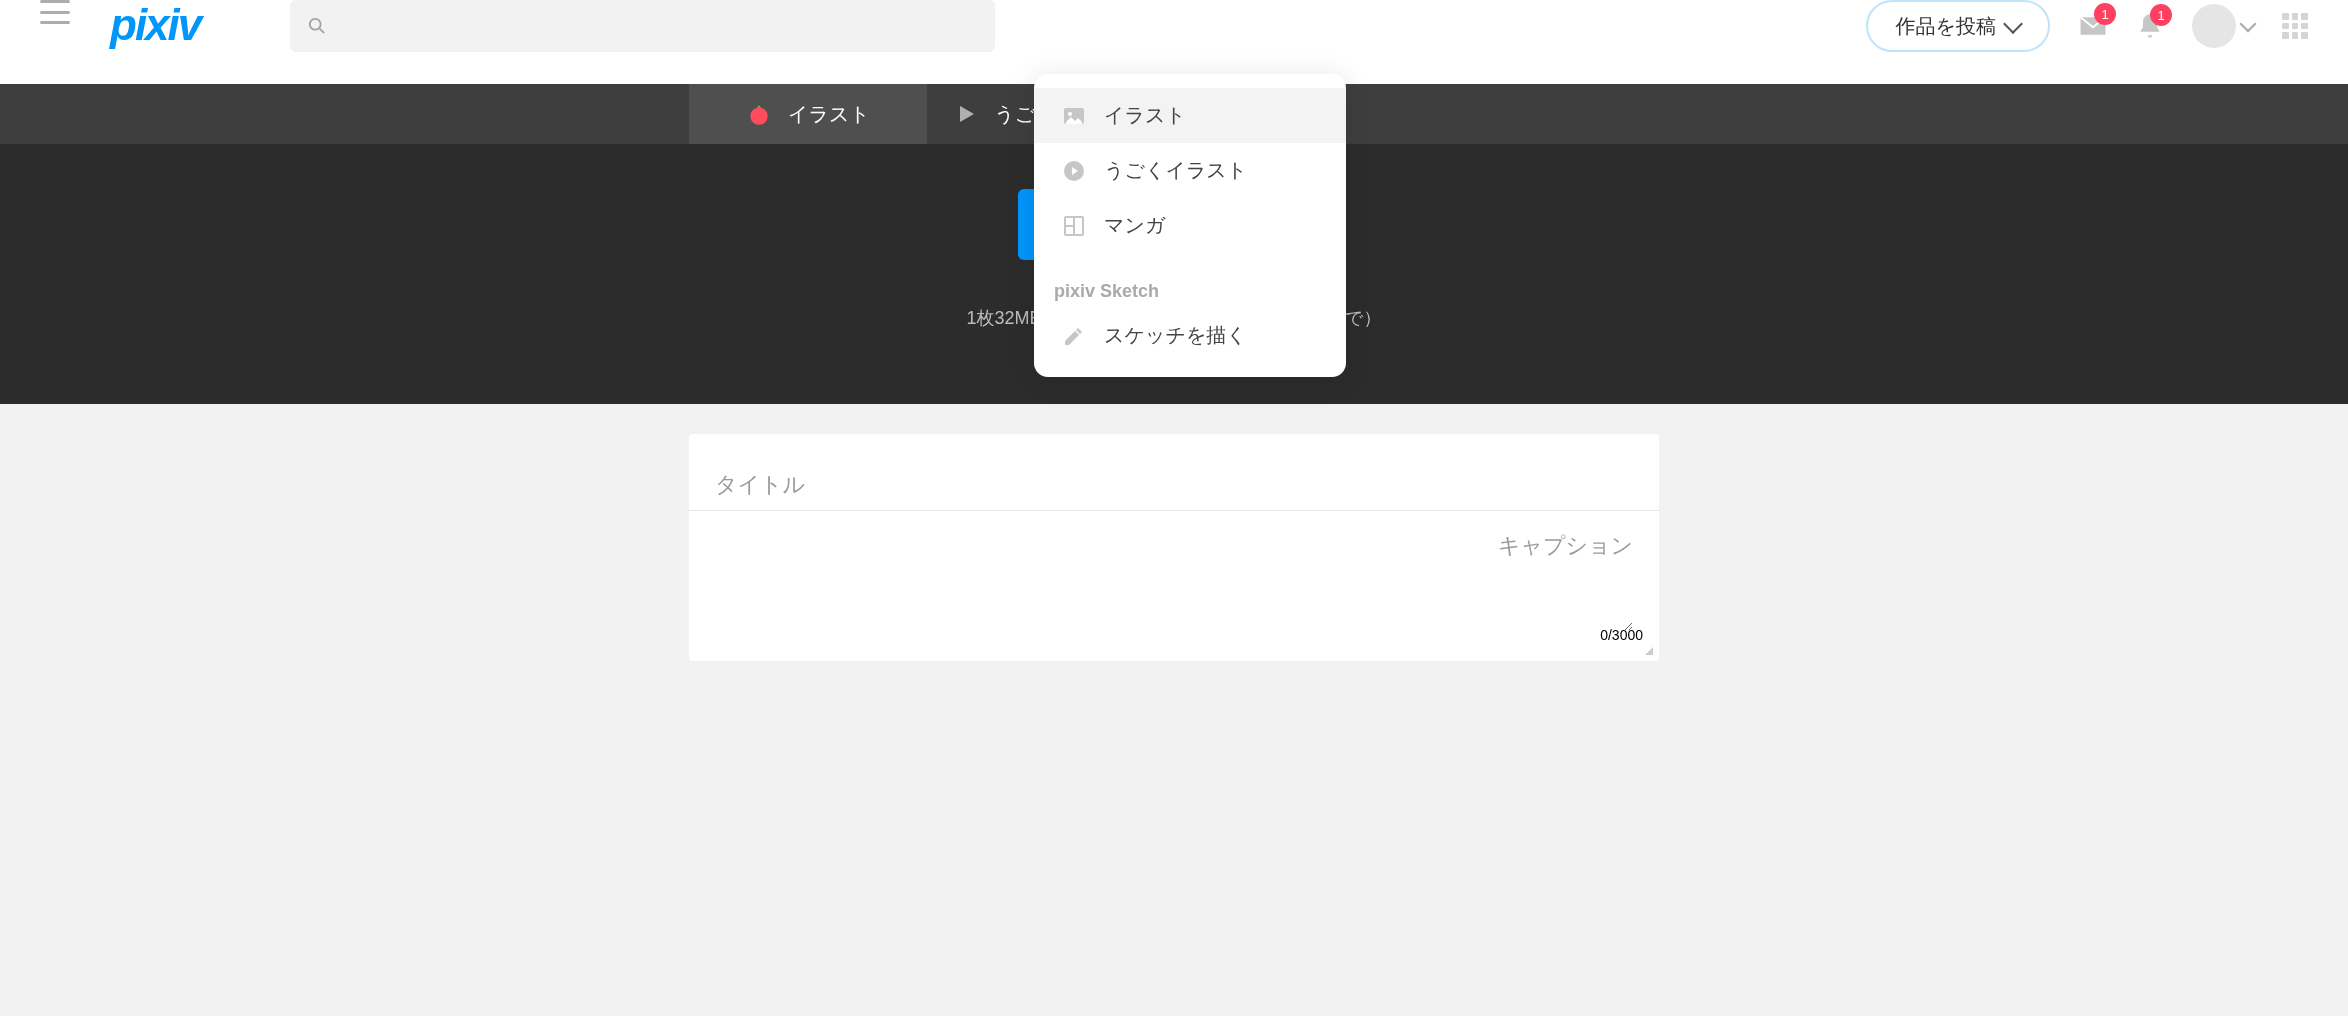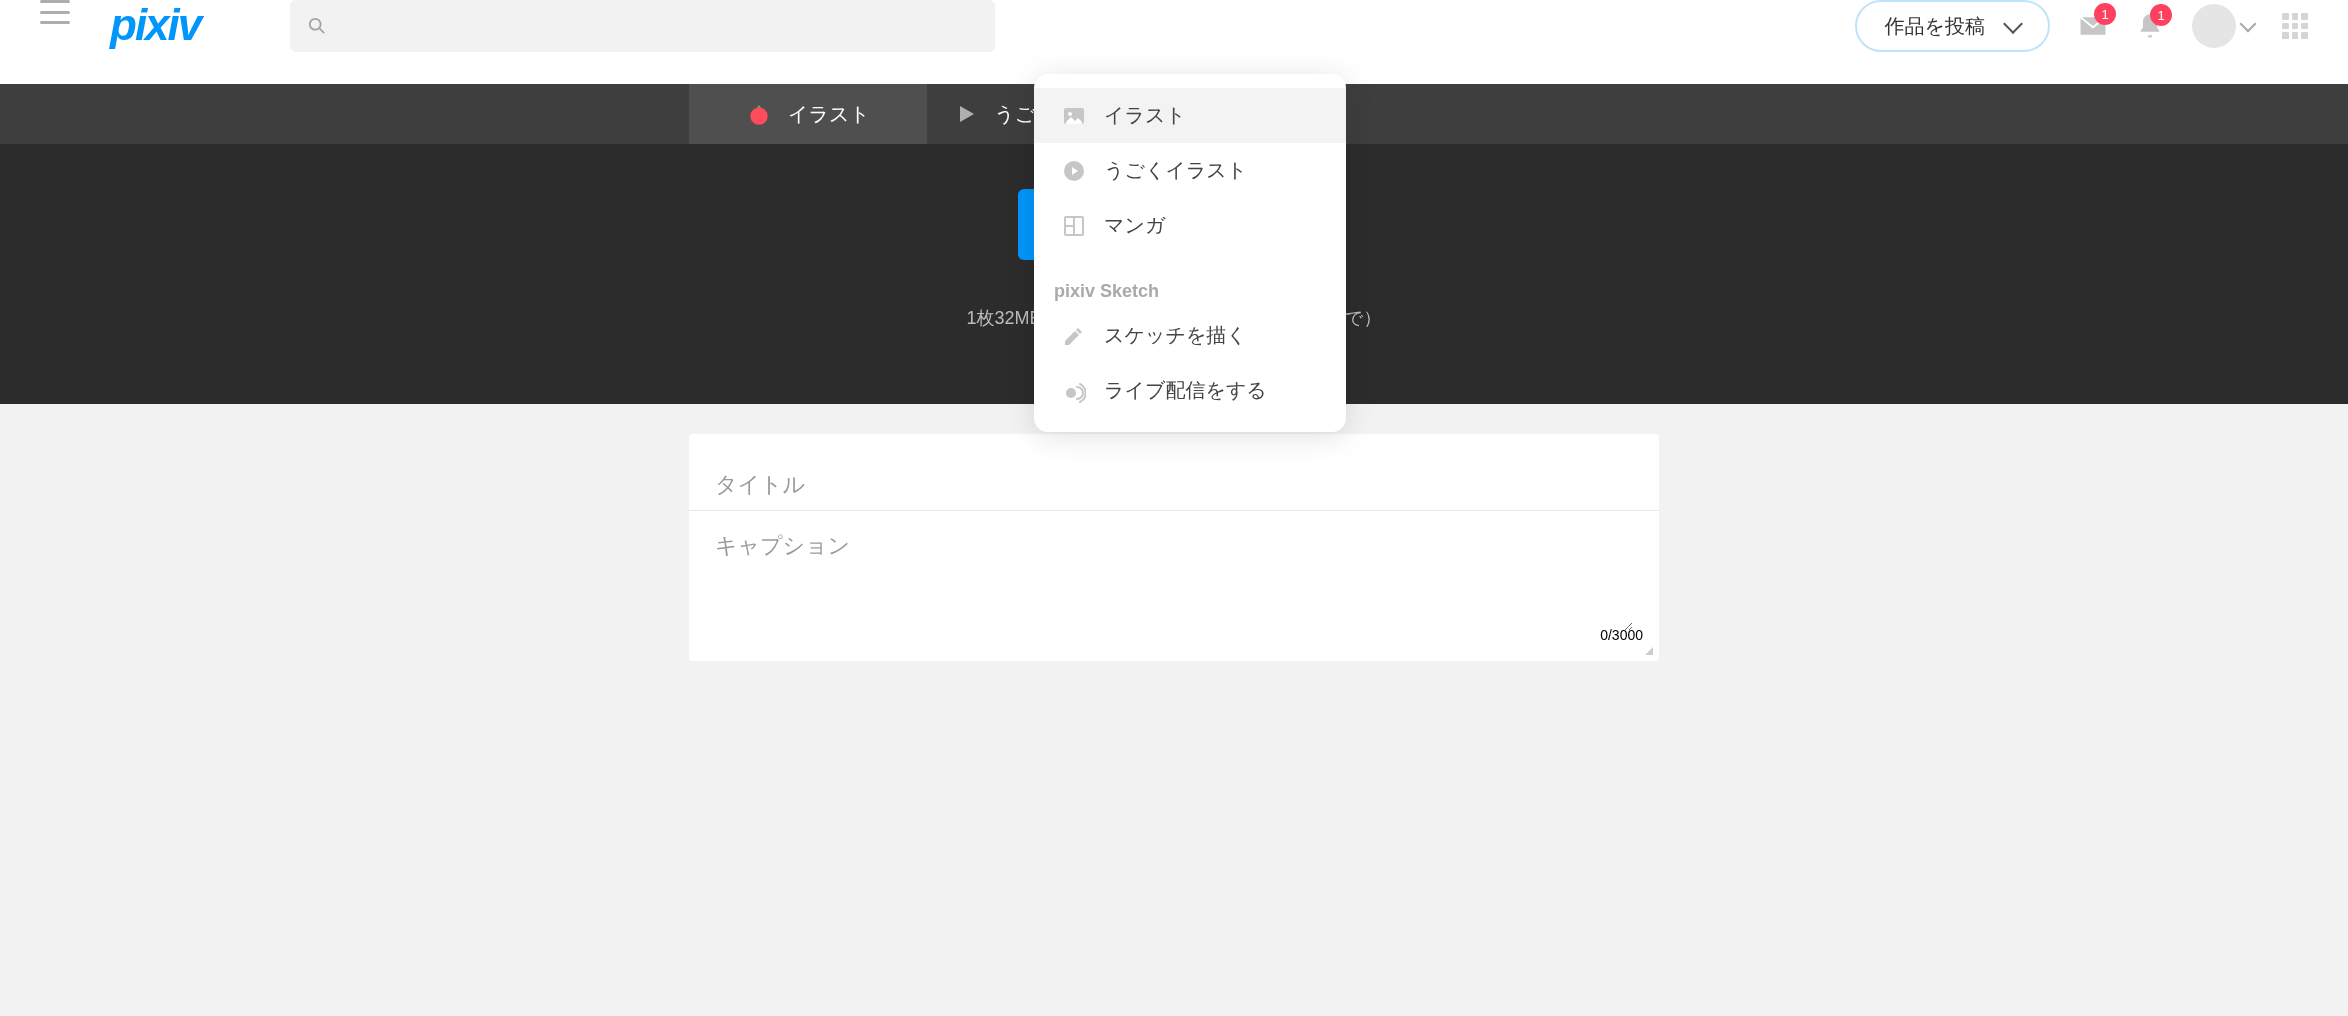--- a/index.html
+++ b/index.html
@@ -15,21 +15,21 @@
   
   .top{height:84px;background:#fff;display:flex;align-items:flex-start;padding:0 40px 0 40px;gap:30px;}
   .hamburger{width:30px;height:24px;display:flex;flex-direction:column;justify-content:space-between;}
   .hamburger span{height:3px;background:#ADADAD;border-radius:2px;width:100%;}
   .logo{font-size:44px;font-weight:600;color:var(--blue);letter-spacing:-2px;font-style:italic;margin-left:10px;font-family:sans-serif;}
   .search{flex:0 0 705px;height:52px;background:#F2F2F2;border-radius:6px;display:flex;align-items:center;padding:0 18px;color:#A3A3A3;font-size:20px;gap:12px;margin-left:60px;}
   .search svg{flex-shrink:0;}
   .search input{border:none;background:transparent;outline:none;font-size:20px;flex:1;color:#333;}
   .search input::placeholder{color:#A3A3A3;}
   .right-controls{margin-left:auto;display:flex;align-items:center;gap:28px;}
-  .post-btn{height:52px;border:2px solid #BFE3FB;border-radius:30px;display:flex;align-items:center;gap:21px;padding:0 28px;color:#333;font-size:20px;cursor:pointer;}
+  .post-btn{height:52px;border:2px solid #BFE3FB;border-radius:30px;display:flex;align-items:center;gap:10px;padding:0 28px;color:#333;font-size:20px;cursor:pointer;}
   .chev{width:14px;height:14px;border-right:2px solid #555;border-bottom:2px solid #555;transform:rotate(45deg);margin-top:-5px;}
   .icon-btn{position:relative;display:flex;align-items:center;justify-content:center;}
   .badge{position:absolute;top:-8px;right:-8px;background:var(--red);color:#fff;width:22px;height:22px;border-radius:50%;font-size:13px;display:flex;align-items:center;justify-content:center;}
   .avatar{width:44px;height:44px;border-radius:50%;background:#E5E5E5;}
   .avatar-caret{width:12px;height:12px;border-right:2px solid #aaa;border-bottom:2px solid #aaa;transform:rotate(45deg);margin-top:-4px;margin-left:6px;}
   .grid-icon{width:26px;height:26px;display:grid;grid-template-columns:repeat(3,1fr);grid-template-rows:repeat(3,1fr);gap:3px;}
   .grid-icon span{background:#D5D5D5;border-radius:1px;}
 
   
   .tabs{background:#3E3E3E;height:60px;display:flex;justify-content:center;}
@@ -42,21 +42,21 @@
   .upload{background:var(--dark);height:260px;display:flex;flex-direction:column;align-items:center;justify-content:center;color:#BDBDBD;font-size:18px;}
   .file-btn{background:var(--blue);color:#fff;font-size:26px;font-weight:600;padding:18px 42px;border-radius:6px;display:flex;align-items:center;gap:14px;cursor:pointer;margin-bottom:18px;}
   .upload .note{text-align:center;line-height:1.5;font-size:18px;}
 
   
   .form-wrap{padding:30px 0;display:flex;justify-content:center;}
   .card{background:#fff;width:970px;border-radius:4px;padding:26px;position:relative;}
   .title-in{width:100%;border:none;outline:none;font-size:22px;padding:12px 0;color:#15803d;}
   .title-in::placeholder{color:#9A9A9A;}
   .divider{height:1px;background:#E8E8E8;margin:0 -26px;}
-  .caption{width:100%;border:none;outline:none;font-size:22px;padding:20px 0;resize:vertical;min-height:120px;font-family:inherit;}
+  .caption{width:100%;border:none;outline:none;font-size:22px;padding:20px 0;resize:vertical;min-height:120px;font-family:inherit;text-align:right;}
   .caption::placeholder{color:#9A9A9A;}
   .counter{position:absolute;right:16px;bottom:18px;color:#000000;font-size:14px;}
   .resize-grip{position:absolute;right:4px;bottom:4px;width:16px;height:16px;}
   .resize-grip::before{content:"";position:absolute;right:2px;bottom:2px;width:0;height:0;border-right:8px solid #ccc;border-top:8px solid transparent;}
 
   
   .dropdown{position:absolute;top:74px;left:1034px;width:312px;background:#fff;border-radius:14px;box-shadow:0 4px 30px rgba(0,0,0,.12);padding:14px 0;z-index:50;}
   .dropdown .item{display:flex;align-items:center;gap:18px;padding:14px 28px;font-size:20px;color:#444;cursor:pointer;}
   .dropdown .item.hover{background:#F3F3F3;}
   .dropdown .section-label{padding:14px 20px 6px;font-size:18px;color:#AAA;font-weight:600;}
@@ -149,30 +149,20 @@
     <div class="section-label">pixiv Sketch</div>
     <div class="item">
       <span class="dd-icon">
         <svg width="24" height="24" viewBox="0 0 24 24" fill="#C6C6C6">
             <path d="M3 17l10-10 4 4-10 10H3v-4z"></path>
             <path d="M14 6l4 4 2-2-4-4z"></path>
           </svg>
       </span>
       <span>スケッチを描く</span>
     </div>
-    <div class="item">
-      <span class="dd-icon">
-        <svg width="24" height="24" viewBox="0 0 24 24" fill="#C6C6C6">
-            <circle cx="9" cy="14" r="5"></circle>
-            <path d="M15 8a6 6 0 010 12" fill="none" stroke="#C6C6C6" stroke-width="2" stroke-linecap="round"></path>
-            <path d="M18 5a10 10 0 010 18" fill="none" stroke="#C6C6C6" stroke-width="2" stroke-linecap="round"></path>
-          </svg>
-      </span>
-      <span>ライブ配信をする</span>
-    </div>
   </div>
 </div>
 
 <div class="tabs">
   <div class="wrap">
     <div class="tab active">
       <svg width="26" height="26" viewBox="0 0 24 24" fill="#FF4B5C">
           <circle cx="12" cy="14" r="8"></circle>
           <path d="M12 4c-1 1-2 2-2 2s2 0 2 0 2 0 2 0-1-1-2-2z" fill="#6FBA3B"></path>
         </svg>

